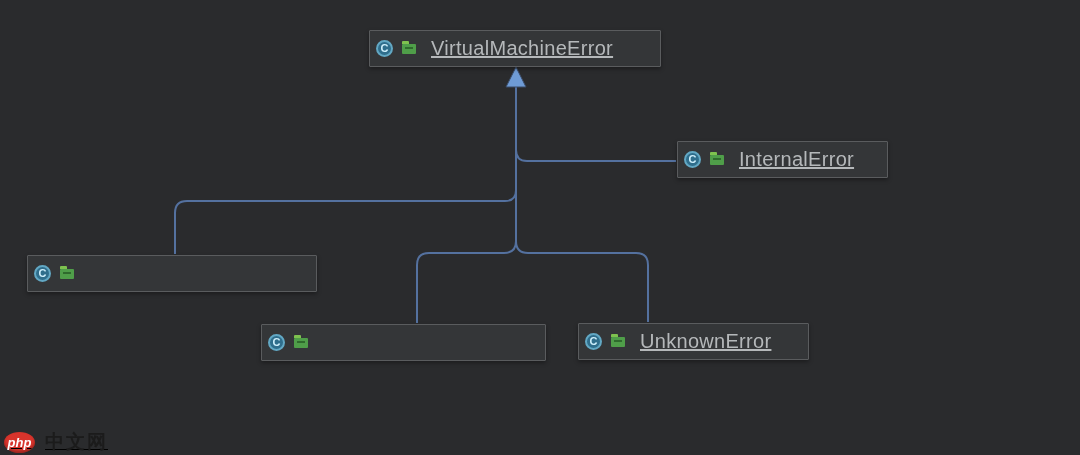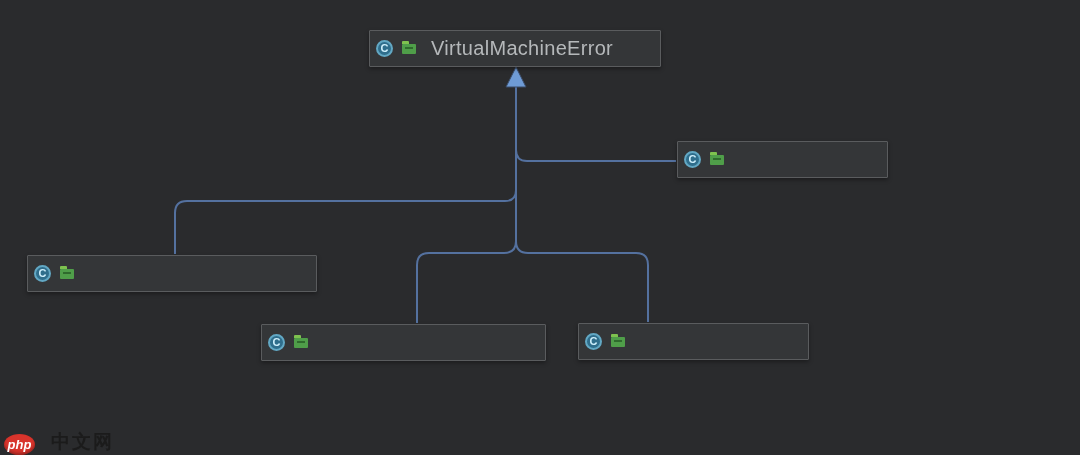--- a/index.html
+++ b/index.html
@@ -25,20 +25,21 @@
     align-items:center;
     padding:0 10px 0 6px;
     box-shadow:0 2px 4px rgba(0,0,0,0.35);
   }
   .node-label {
     color:#b5b8ba;
     font-size:20px;
     letter-spacing:0.3px;
     margin-left:15px;
     white-space:nowrap;
+    text-decoration:underline;
   }
   .class-icon {
     width:13px; height:13px;
     border-radius:50%;
     background:#2f6e8c;
     border:2px solid #62a8c4;
     color:#cdeefb;
     font-size:11px;
     font-weight:bold;
     line-height:13px;
@@ -72,22 +73,23 @@
   .n-vme      { left:369px; top:30px;  width:292px; }
   .n-internal { left:677px; top:141px; width:211px; }
   .n-sof      { left:27px;  top:255px; width:290px; }
   .n-oom      { left:261px; top:324px; width:285px; }
   .n-unknown  { left:578px; top:323px; width:231px; }
 
   .watermark {
     position:absolute;
     left:4px; top:429px;
     display:flex;
-    align-items:flex-end;
-    gap:16px;
+    align-items:center;
+    gap:10px;
+    text-decoration:underline;
   }
   .php-badge {
     width:31px; height:21px;
     background:#d8342c;
     border-radius:50%;
     color:#ffffff;
     font-style:italic;
     font-weight:bold;
     font-size:13px;
     display:flex; align-items:center; justify-content:center;
@@ -122,35 +124,37 @@
 
   <div class="node n-vme">
     <span class="class-icon">C</span>
     <span class="vis-icon"></span>
     <span class="node-label">VirtualMachineError</span>
   </div>
 
   <div class="node n-internal">
     <span class="class-icon">C</span>
     <span class="vis-icon"></span>
+    <span class="node-label">InternalError</span>
   </div>
 
   <div class="node n-sof">
     <span class="class-icon">C</span>
     <span class="vis-icon"></span>
   </div>
 
   <div class="node n-oom">
     <span class="class-icon">C</span>
     <span class="vis-icon"></span>
   </div>
 
   <div class="node n-unknown">
     <span class="class-icon">C</span>
     <span class="vis-icon"></span>
+    <span class="node-label">UnknownError</span>
   </div>
 
   <div class="watermark">
     <span class="php-badge">php</span>
     <span class="cn-text">中文网</span>
   </div>
 
 </div>
 
 </body></html>

